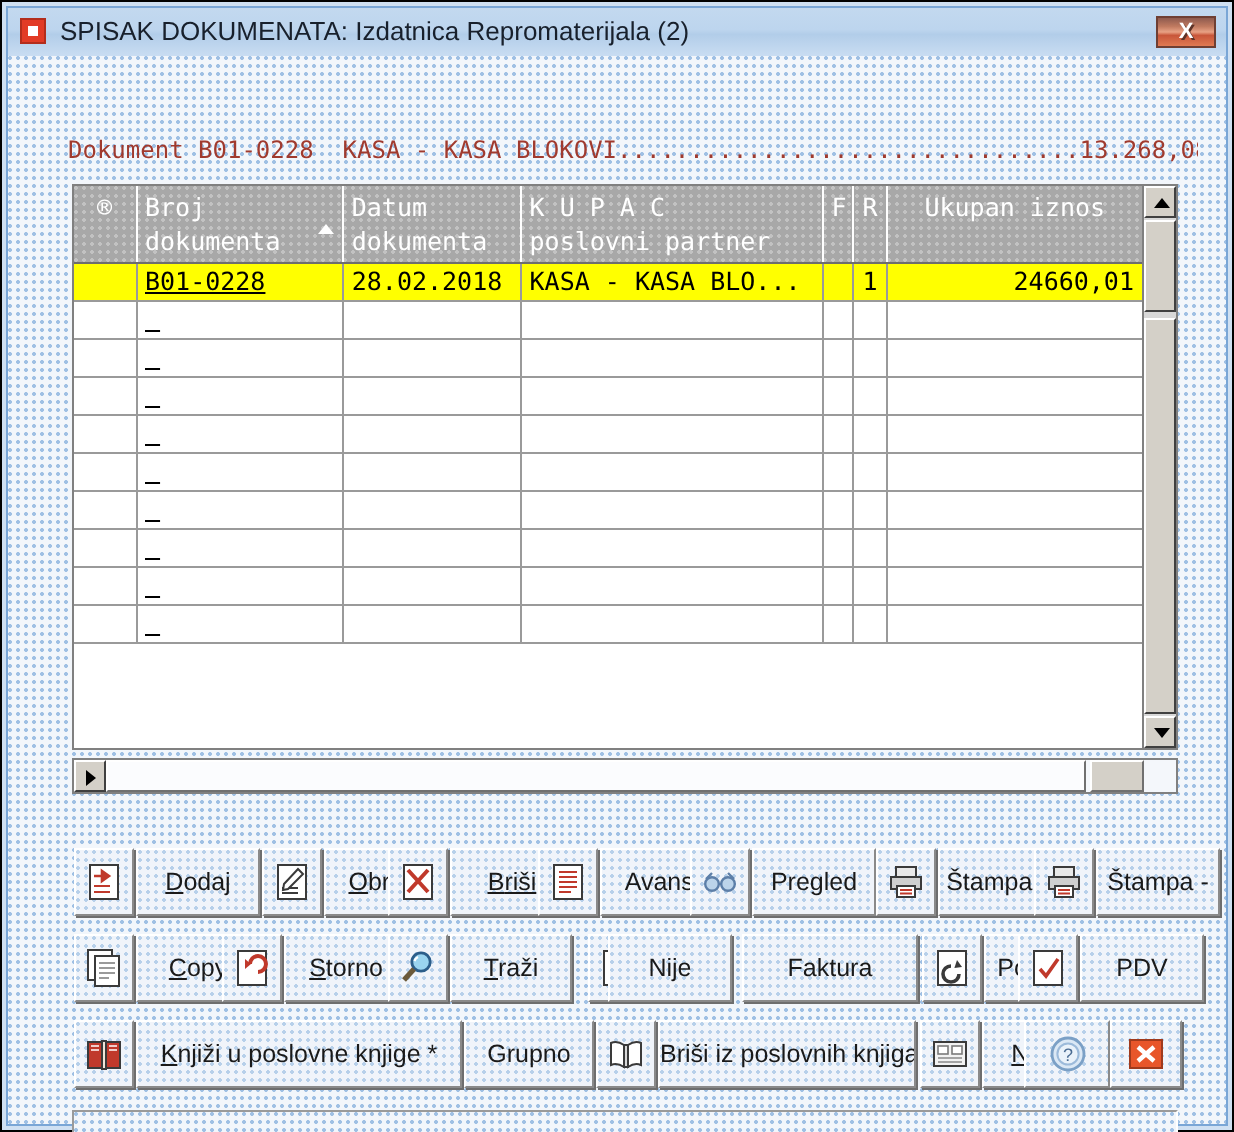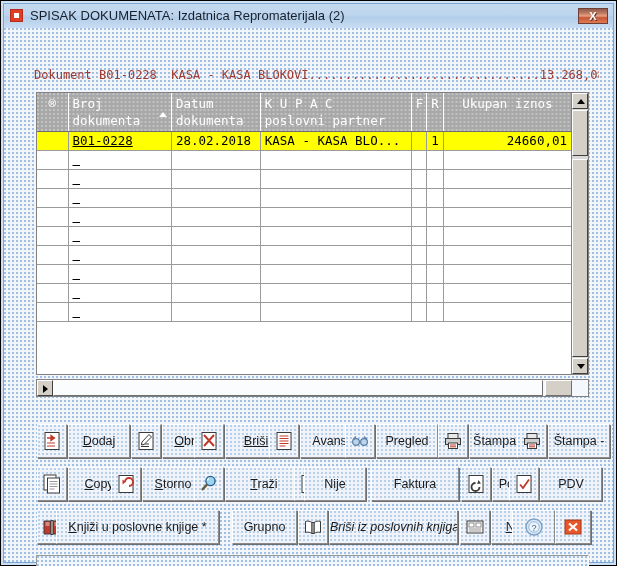--- a/index.html
+++ b/index.html
@@ -459,21 +459,21 @@
                 <path d="M6.5 5.5 9.5 8 6.5 10.5z" fill="#c0392b"></path>
               </svg></span></div>
           <div class="btn" style="left: 138px; top: 439px; width: 62px;"><span><span class="u">S</span>torno</span></div>
           <div class="btn ico" style="left: 190px; top: 439px; width: 30px;"><span><svg width="20" height="20" viewBox="0 0 20 20">
                 <g>
                   <circle cx="11.5" cy="7" r="4.6" fill="#9ad4ef" stroke="#2c5e8a" stroke-width="1.4"></circle>
                   <path d="M8 10.5 3 16" stroke="#6b5a3a" stroke-width="2.6"></path>
                   <path d="M10 4.5a3.6 3.6 0 0 0-1.8 2" stroke="#ffffff" stroke-width="1.2" fill="none"></path>
                 </g>
               </svg></span></div>
-          <div class="btn" style="left: 221px; top: 439px; width: 78px;"><span><span class="u">T</span>raži</span></div>
+          <div class="btn" style="left: 221px; top: 439px; width: 61px;"><span><span class="u">T</span>raži</span></div>
           <div class="btn ico" style="left: 290px; top: 439px; width: 30px;"><span><svg width="20" height="20" viewBox="0 0 20 20">
                 <rect x="3" y="1.5" width="14" height="17" fill="#ffffff" stroke="#3a3a3a"></rect>
                 <path d="M5 5h9M5 7.5h9M5 10h9M5 12.5h9M5 15h9M8 4.5v11M11 4.5v11" stroke="#6f6f6f" stroke-width="0.9"></path>
               </svg></span></div>
           <div class="btn" style="left: 300px; top: 439px; width: 62px;"><span>Nije</span></div>
           <div class="btn" style="left: 367px; top: 439px; width: 88px;"><span>Faktura</span></div>
           <div class="btn ico" style="left: 457px; top: 439px; width: 30px;"><span><svg width="20" height="20" viewBox="0 0 20 20">
                 <rect x="3" y="1.5" width="14" height="17" fill="#ffffff" stroke="#3a3a3a"></rect>
                 <path d="M13.5 13a4 4 0 1 1-4-4" fill="none" stroke="#3a3a3a" stroke-width="1.8"></path>
                 <path d="M12.5 6 15 9.5 11.2 10z" fill="#3a3a3a"></path>
@@ -485,30 +485,30 @@
               </svg></span></div>
           <div class="btn" style="left: 536px; top: 439px; width: 62px;"><span>PDV</span></div>
           <div class="btn ico" style="left: 33px; top: 482px; width: 30px;"><span><svg width="20" height="20" viewBox="0 0 20 20">
                 <g stroke="#3a3a3a" stroke-width="1">
                   <path d="M2 4h7v13H2z" fill="#c0392b"></path>
                   <path d="M11 4h7v13h-7z" fill="#c0392b"></path>
                   <path d="M9 3.5h2v14H9z" fill="#efe6d8"></path>
                   <path d="M3.5 6h4M3.5 8h4M12.5 6h4M12.5 8h4" stroke="#ffffff" stroke-width="0.8"></path>
                 </g>
               </svg></span></div>
-          <div class="btn" style="left: 52px; top: 482px; width: 163px;"><span><span class="u">K</span>njiži u poslovne knjige *</span></div>
+          <div class="btn" style="left: 64px; top: 482px; width: 163px;"><span><span class="u">K</span>njiži u poslovne knjige *</span></div>
           <div class="btn" style="left: 228px; top: 482px; width: 65px;"><span>Grupno</span></div>
           <div class="btn ico" style="left: 294px; top: 482px; width: 30px;"><span><svg width="20" height="20" viewBox="0 0 20 20">
                 <g stroke="#3a3a3a" stroke-width="1" fill="#ffffff">
                   <path d="M2.5 4.5c2.5-1 5 0 6.5 1v11c-1.5-1-4-2-6.5-1z"></path>
                   <path d="M17.5 4.5c-2.5-1-5 0-6.5 1v11c1.5-1 4-2 6.5-1z"></path>
                   <path d="M9 5.5h2v11H9z" fill="#d8d8d8"></path>
                 </g>
               </svg></span></div>
-          <div class="btn" style="left: 325px; top: 482px; width: 129px; font-style: italic;"><span>Briši iz poslovnih knjiga</span></div>
+          <div class="btn" style="left: 325px; top: 482px; width: 129px;"><span>Briši iz poslovnih knjiga</span></div>
           <div class="btn ico" style="left: 456px; top: 482px; width: 30px;"><span><svg width="20" height="20" viewBox="0 0 20 20">
                 <rect x="2" y="4" width="16" height="12" fill="#f2f2f2" stroke="#3a3a3a"></rect>
                 <rect x="4" y="6" width="5" height="4" fill="#ffffff" stroke="#7a7a7a" stroke-width="0.8"></rect>
                 <rect x="11" y="6" width="5" height="4" fill="#ffffff" stroke="#7a7a7a" stroke-width="0.8"></rect>
                 <path d="M4 12h12M4 14h12" stroke="#8a8a8a" stroke-width="0.8"></path>
               </svg></span></div>
           <div class="btn" style="left: 487px; top: 482px; width: 62px;"><span><span class="u">N</span>alog</span></div>
           <div class="btn ico" style="left: 508px; top: 482px; width: 43px;"><span><svg width="20" height="20" viewBox="0 0 20 20">
                 <circle cx="10" cy="10" r="8" fill="#dbe8f5" stroke="#7ba0c6" stroke-width="1.4"></circle>
                 <circle cx="10" cy="10" r="5.3" fill="#eaf2fa" stroke="#9cbada" stroke-width="1"></circle>

